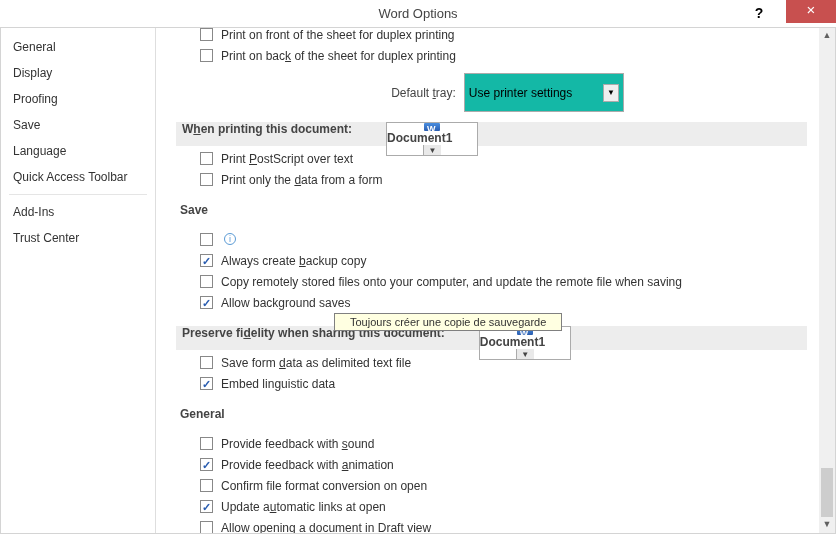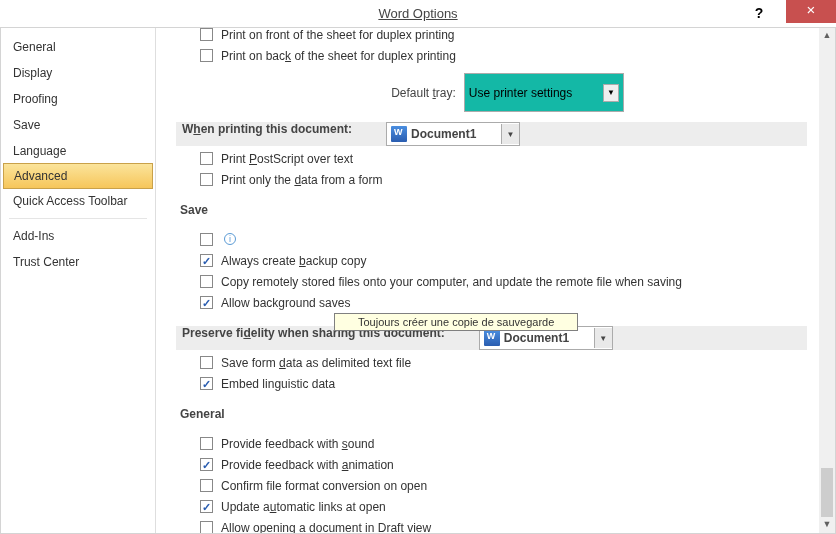--- a/index.html
+++ b/index.html
@@ -1,19 +1,19 @@
 <!DOCTYPE html>
 <html><head>
 <meta charset="utf-8">
 <style>
 * { box-sizing: border-box; margin: 0; padding: 0; font-family: "Segoe UI", Tahoma, sans-serif; font-size: 12px; }
 body { background: #fff; width: 836px; height: 534px; overflow: hidden; }
 
 .titlebar { height: 28px; background: #fff; border-bottom: 1px solid #d4d4d4; position: relative; display: flex; align-items: center; justify-content: center; }
-.titlebar-title { font-size: 13px; color: #444; text-decoration: underline; }
+.titlebar-title { font-size: 13px; color: #444; }
 .titlebar-help { position: absolute; right: 62px; top: 0; width: 30px; height: 28px; text-align: center; line-height: 26px; font-weight: bold; font-size: 14px; cursor: pointer; }
 .titlebar-close { position: absolute; right: 0px; top: 0; width: 50px; height: 23px; background: #c8504f; color: #fff; text-align: center; line-height: 20px; font-size: 15px; cursor: pointer; font-family: Arial; }
 
 .main { display: flex; height: 506px; border: 1px solid #d4d4d4; border-top: none; }
 
 .sidebar { width: 155px; background: #fff; border-right: 1px solid #dedede; padding-top: 6px; }
 .side-item { padding: 6px 10px 6px 12px; color: #333; cursor: pointer; }
 .side-item.selected { background: linear-gradient(#fbe49b, #f6c65b); border: 1px solid #c9a14a; margin: -1px 2px; padding: 5px 8px 5px 10px; }
 .side-sep { height: 1px; background: #e5e5e5; margin: 4px 8px; }
 
@@ -33,48 +33,47 @@
 
 .tray-row { display: flex; align-items: center; padding-left: 0px; margin-top: 4px; }
 .tray-label { margin-right: 8px; color: #444; }
 .dropdown { border: 1px solid #ababab; background: #14b8a6; height: 39px; display: inline-flex; align-items: center; padding: 0 4px; }
 .dropdown-text { min-width: 130px; }
 .dropdown-btn { width: 16px; height: 18px; border: 1px solid #ababab; background: #efefef; display: inline-flex; align-items: center; justify-content: center; margin-left: 4px; font-size: 8px; }
 
 .section-bar { background: #ededed; height: 24px; display: flex; align-items: flex-start; padding-left: 6px; margin: 10px 0 6px -4px; width: calc(100% - 4px); font-weight: bold; color: #444; gap: 24px; }
 .section-bar.plain { background: transparent; font-weight: bold; padding-left: 0; margin-left: 0; }
 
-.doc-combo { display: inline-flex; align-items: center; border: 1px solid #ababab; background: #fff; height: 24px; margin-left: 10px; }
+.doc-combo { display: inline-flex; align-items: center; border: 1px solid #ababab; background: #fff; height: 34px; margin-left: 10px; flex-direction: column; }
 .doc-icon { width: 16px; height: 16px; margin: 0 4px; background: linear-gradient(#4a8ee0,#2a5db0); display: inline-block; border-radius: 1px; position: relative; }
 .doc-icon::after { content: "W"; color: #fff; font-size: 9px; font-weight: bold; position: absolute; left: 3px; top: 1px; }
 .doc-text { min-width: 90px; }
 .doc-btn { width: 18px; height: 20px; border-left: 1px solid #ababab; background: #e9e9e9; display: inline-flex; align-items: center; justify-content: center; font-size: 8px; }
 
 .info-icon { display: inline-block; width: 12px; height: 12px; border: 1px solid #5b9bd5; border-radius: 50%; color: #5b9bd5; font-size: 9px; text-align: center; line-height: 10px; margin-left: 3px; }
 
-.tooltip { position: absolute; left: 178px; top: 285px; background: #ffffe1; border: 1px solid #808080; padding: 2px 23px; font-size: 11px; color: #333; z-index: 10; }
+.tooltip { position: absolute; left: 178px; top: 285px; background: #ffffe1; border: 1px solid #808080; padding: 2px 15px; font-size: 11px; color: #333; z-index: 10; }
 
 </style>
 </head>
 <body>
 
 <div class="titlebar">
   <span class="titlebar-title">Word Options</span>
   <div class="titlebar-help">?</div>
   <div class="titlebar-close">×</div>
 </div>
 
 <div class="main">
   <div class="sidebar">
     <div class="side-item">General</div>
     <div class="side-item">Display</div>
     <div class="side-item">Proofing</div>
     <div class="side-item">Save</div>
     <div class="side-item">Language</div>
-    <div class="side-item selected">Advanced</div>
     <div class="side-item">Quick Access Toolbar</div>
     <div class="side-sep"></div>
     <div class="side-item">Add-Ins</div>
     <div class="side-item">Trust Center</div>
   </div>
 
   <div class="content">
     <div class="scroll-area">
 
       <div class="row indent cut">

